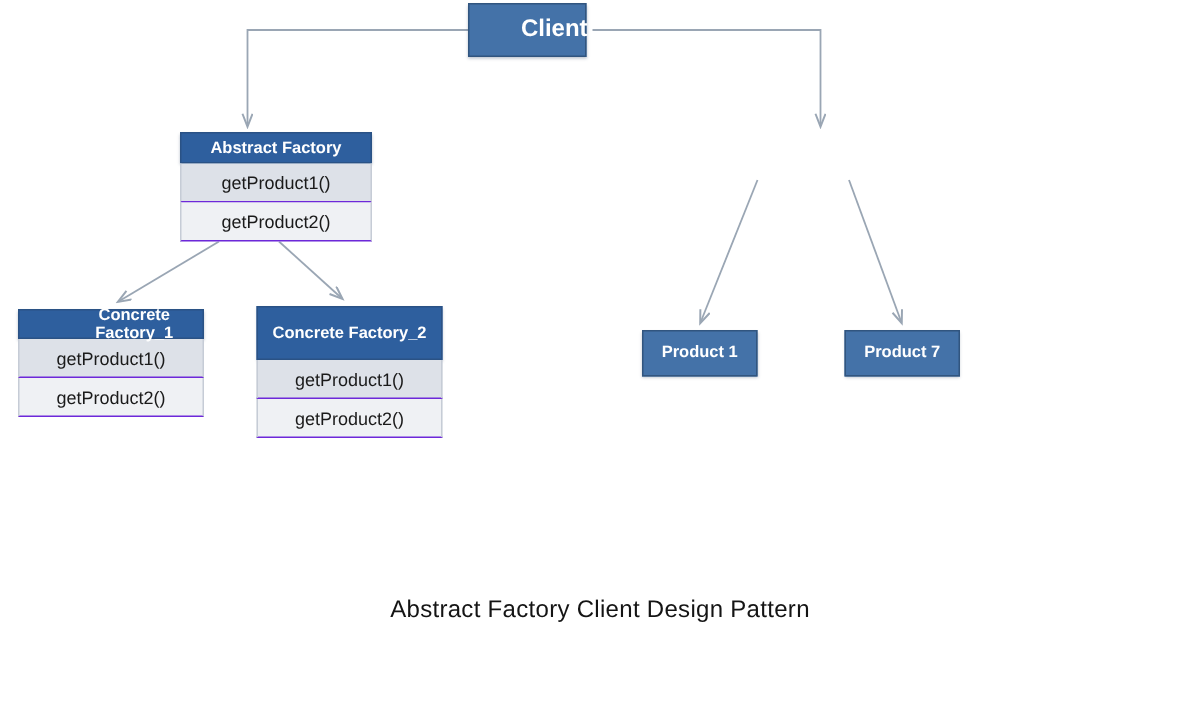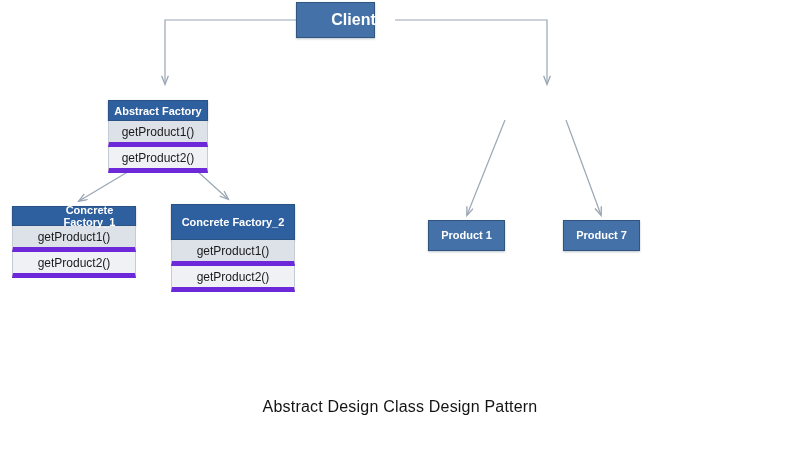--- a/index.html
+++ b/index.html
@@ -55,36 +55,36 @@
     display: flex;
     align-items: center;
     justify-content: center;
     text-align: center;
     box-shadow: 0 1px 2px rgba(60, 80, 110, 0.35);
   }
   .class-row {
     box-sizing: border-box;
     border-left: 1px solid #c6ccd6;
     border-right: 1px solid #c6ccd6;
-    border-bottom: 5px solid #6d28d9;
+    border-bottom: 1px solid #6d28d9;
     color: #1a1a1a;
     display: flex;
     align-items: center;
     justify-content: center;
     text-align: center;
   }
   .class-row.row-a { background: #dde1e8; }
   .class-row.row-b { background: #eff1f4; }
 
   
-  #client-box { left: 296px; top: 2px; width: 79px; height: 36px; padding-left: 36px; }
+  #client-box { left: 312px; top: 2px; width: 79px; height: 36px; padding-left: 36px; }
   #client-box .box-title { font-size: 16px; }
 
   
-  #abstract-factory-box { left: 108px; top: 88px; width: 100px; height: 73px; margin-top: 12px; }
+  #abstract-factory-box { left: 120px; top: 88px; width: 128px; height: 73px; }
   #abstract-factory-box .class-header { height: 21px; font-size: 11px; }
   #abstract-factory-box .class-row { height: 26px; font-size: 12px; }
 
   
   #abstract-product-box { left: 461px; top: 88px; width: 149px; height: 32px; }
   #abstract-product-box .box-title { font-size: 11px; }
 
   
   #concrete-factory-1-box { left: 12px; top: 206px; width: 124px; height: 72px; }
   #concrete-factory-1-box .class-header { height: 20px; font-size: 11px; padding-left: 31px; }
@@ -161,15 +161,15 @@
   </div>
 
   <div class="uml-box simple-box" id="product-1-box">
     <span class="box-title">Product 1</span>
   </div>
 
   <div class="uml-box simple-box" id="product-2-box">
     <span class="box-title">Product 7</span>
   </div>
 
-  <div id="diagram-caption">Abstract Design Class Design Pattern</div>
+  <div id="diagram-caption">Abstract Factory Client Design Pattern</div>
 
 </div>
 
 </body></html>

